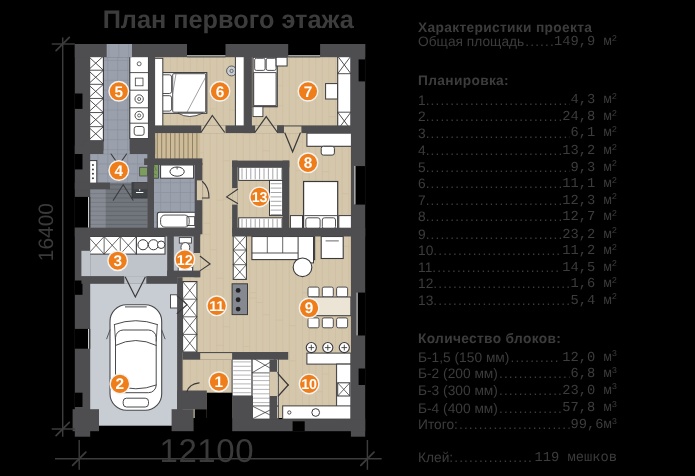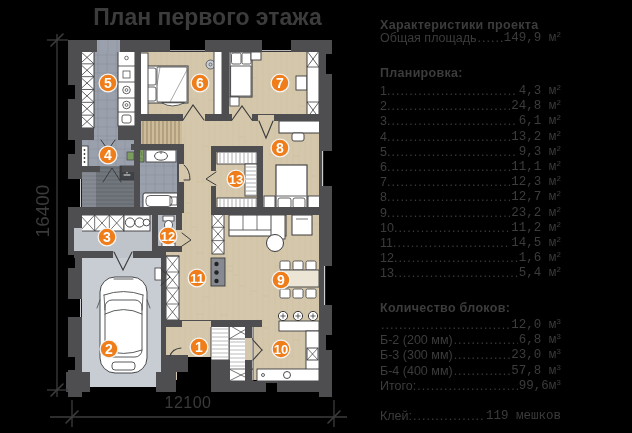--- a/index.html
+++ b/index.html
@@ -9,21 +9,21 @@
 .pan{position:absolute;left:380px;width:181px;font-size:12.5px;color:#3c3c3c;}
 .hdr{font-weight:bold;letter-spacing:.3px;}
 .row{display:flex;align-items:flex-start;height:15.2px;}
 .row .lb{white-space:nowrap;}
 .row .dt{flex:1;overflow:hidden;white-space:nowrap;letter-spacing:1px;margin:0 1px;}
 .row .vl{white-space:nowrap;font-family:Liberation Mono, monospace;}
 sup{font-size:8px;vertical-align:4px;line-height:0;}
 #dim16{position:absolute;left:8px;top:200px;width:70px;text-align:center;
   font-size:19px;color:#3a3a3a;transform:rotate(-90deg);letter-spacing:0px;}
 #dim12{position:absolute;left:128px;top:394px;width:120px;text-align:center;
-  font-size:16px;color:#3a3a3a;letter-spacing:0.5px;}
+  font-size:30px;color:#3a3a3a;letter-spacing:0.5px;}
 </style></head>
 <body>
 <div id="page">
 <svg id="plan" width="632" height="433" viewBox="0 0 632 433" style="position:absolute;left:0;top:0">
 <rect x="134" y="50" width="188" height="330" fill="#d5c7ab"></rect>
 <line x1="137" y1="50" x2="137" y2="380" stroke="#ccbc9d" stroke-width="0.5"></line>
 <line x1="143" y1="50" x2="143" y2="380" stroke="#ccbc9d" stroke-width="0.5"></line>
 <line x1="149" y1="50" x2="149" y2="380" stroke="#ccbc9d" stroke-width="0.5"></line>
 <line x1="155" y1="50" x2="155" y2="380" stroke="#ccbc9d" stroke-width="0.5"></line>
 <line x1="161" y1="50" x2="161" y2="380" stroke="#ccbc9d" stroke-width="0.5"></line>
@@ -650,20 +650,21 @@
       </div>
   <div class="row">
         <span class="lb">13.</span>
         <span class="dt">....................................................</span>
         <span class="vl">5,4 м<sup>2</sup></span>
       </div>
 </div>
 <div class="pan hdr" style="top:301px;">Количество блоков:</div>
 <div class="pan" style="top:318px;">
   <div class="row">
+        <span class="lb">Б-1,5 (150 мм)</span>
         <span class="dt">....................................................</span>
         <span class="vl">12,0 м<sup>3</sup></span>
       </div>
   <div class="row">
         <span class="lb">Б-2 (200 мм)</span>
         <span class="dt">....................................................</span>
         <span class="vl">6,8 м<sup>3</sup></span>
       </div>
   <div class="row">
         <span class="lb">Б-3 (300 мм)</span>

